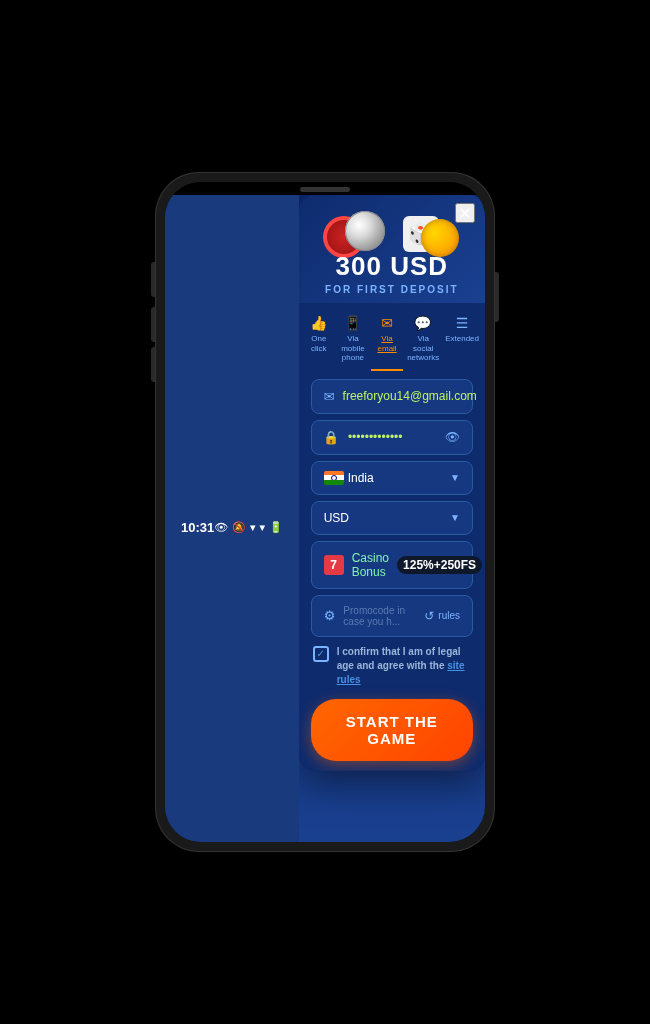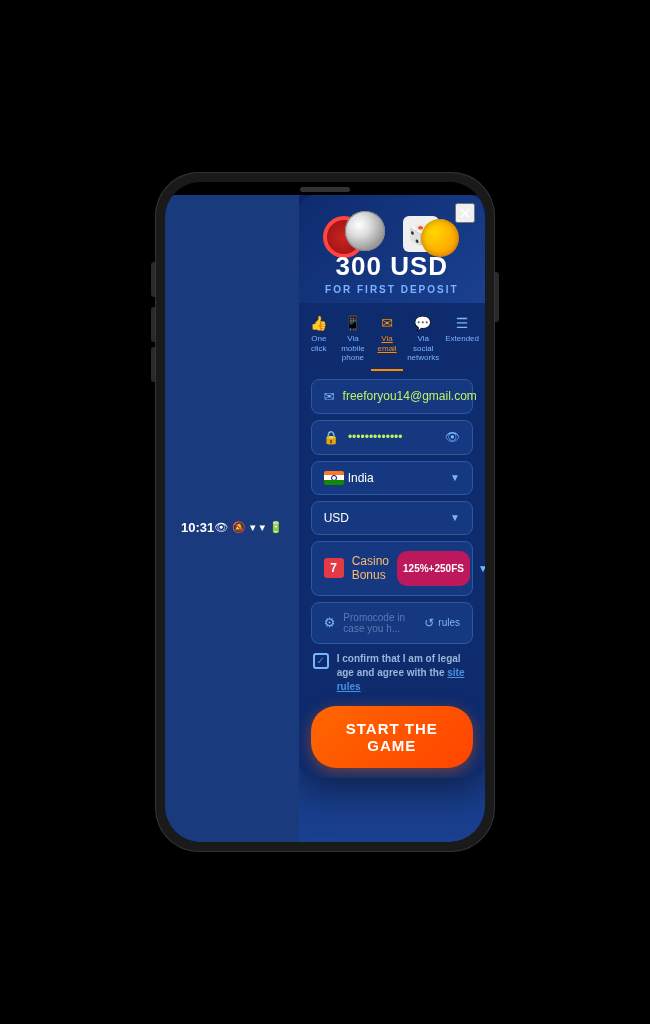--- a/index.html
+++ b/index.html
@@ -337,31 +337,31 @@
       color: #fff;
       font-size: 12px;
       font-weight: 900;
       display: flex;
       align-items: center;
       justify-content: center;
       flex-shrink: 0;
     }
 
     .bonus-label {
-      color: #fdba74;
+      color: #86efac;
       font-size: 12px;
       flex: 1;
     }
 
     .bonus-badge {
-      background: #be185d;
-      color: #fff;
-      font-size: 10px;
+      background: #0f172a;
+      color: #fff;
+      font-size: 12px;
       font-weight: 700;
-      padding: 12px 6px;
+      padding: 2px 6px;
       border-radius: 10px;
     }
 
     .promo-row {
       background: #163880;
       border: 1px solid #2a5aa0;
       border-radius: 8px;
       padding: 9px 12px;
       display: flex;
       align-items: center;

